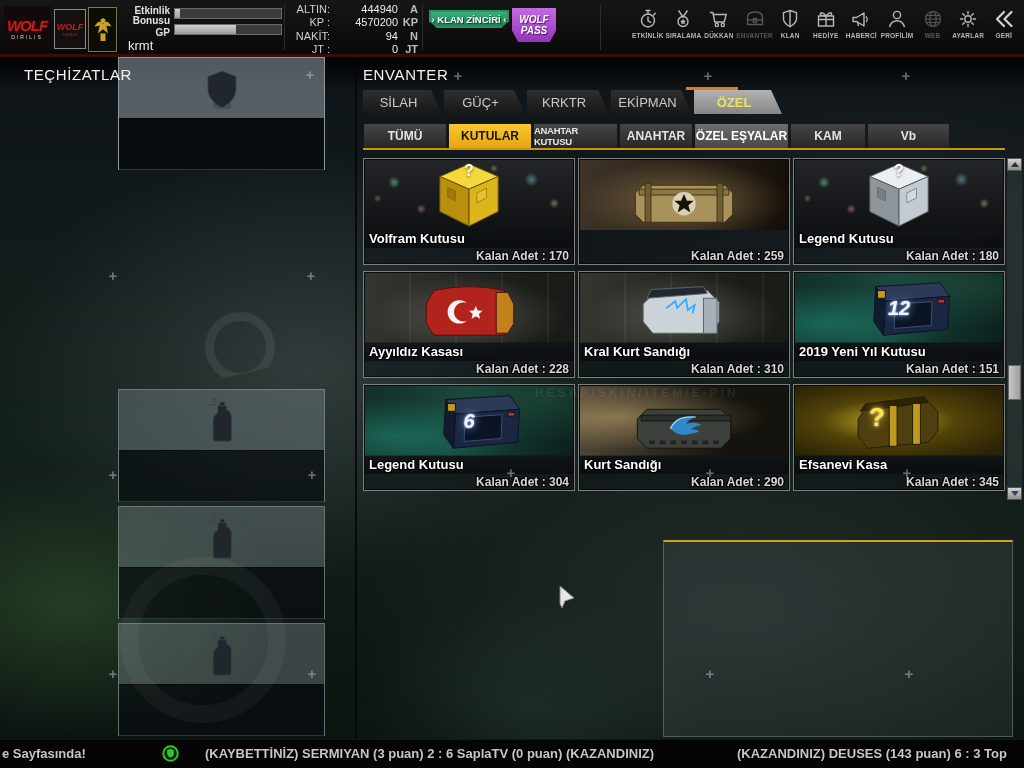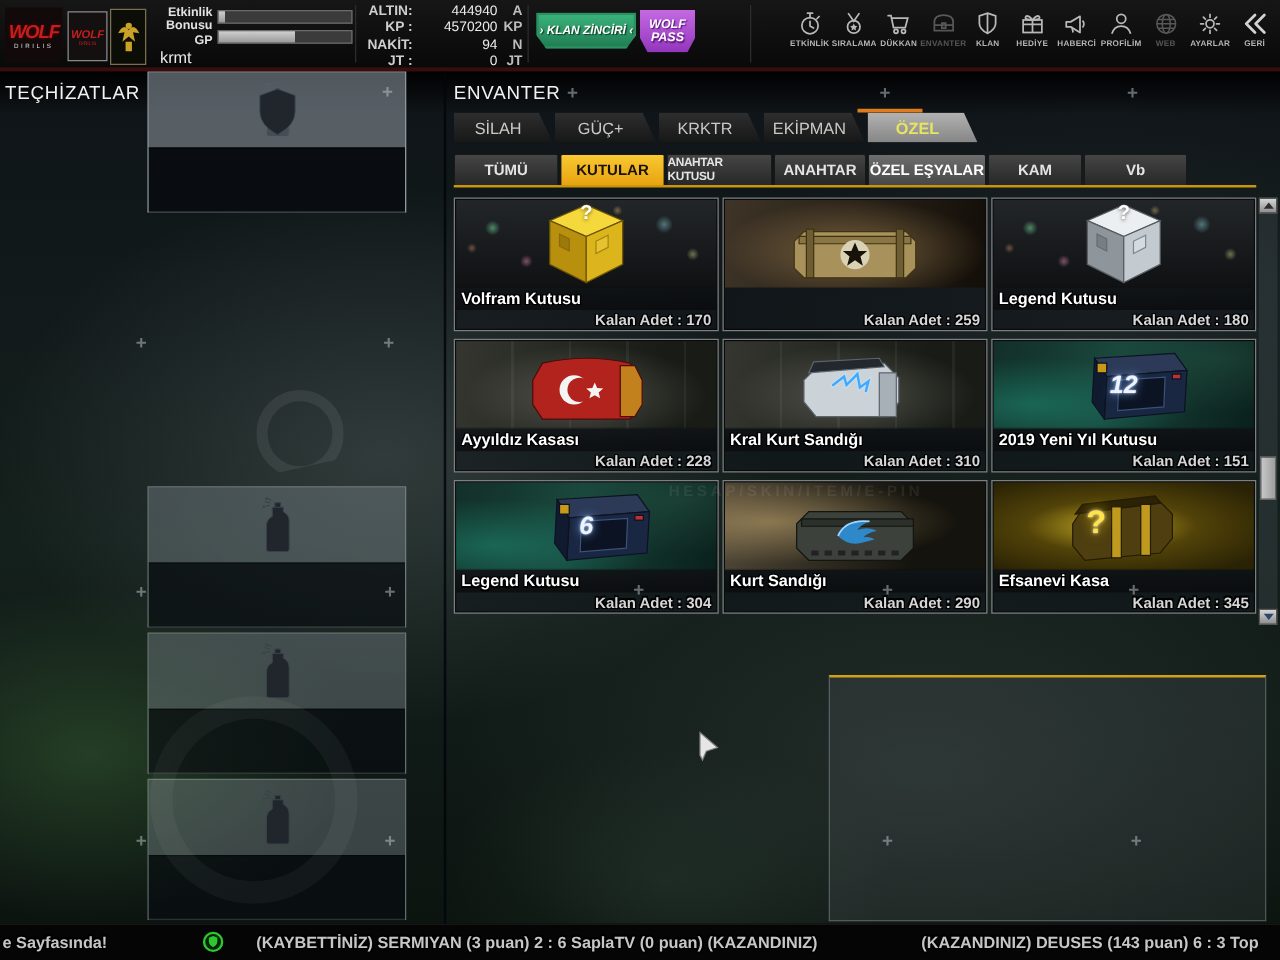--- a/index.html
+++ b/index.html
@@ -19,26 +19,26 @@
   #logo-small .lm-s{color:#c41e1e;font-size:4px;}
   #logo-eagle{position:absolute;left:88px;top:7px;width:27px;height:43px;background:#0d0d08;border:1px solid #7a7152;
     display:flex;align-items:center;justify-content:center;}
   #xp-block{position:absolute;left:122px;top:3px;width:162px;height:52px;}
   .xp-label{position:absolute;right:114px;color:#e2e2e2;font-size:10px;font-weight:bold;text-align:right;white-space:nowrap;}
   .bar{position:absolute;left:52px;width:108px;height:11px;background:#3b3b3b;border:1px solid #6b6b6b;box-sizing:border-box;}
   .bar .fill{height:100%;background:linear-gradient(#cfcfcf,#9a9a9a);}
   #username{position:absolute;left:6px;top:35px;color:#e8e8e8;font-size:13px;}
   #currency{position:absolute;left:288px;top:3px;width:130px;height:52px;display:flex;flex-direction:column;justify-content:space-between;}
   .cur-row{display:flex;font-size:11px;line-height:12px;}
-  .cur-label{width:42px;text-align:right;color:#cfcfcf;font-weight:bold;white-space:nowrap;}
+  .cur-label{width:42px;text-align:right;color:#cfcfcf;font-weight:normal;white-space:nowrap;}
   .cur-value{flex:1;text-align:right;color:#ececec;}
   .cur-unit{width:20px;text-align:right;color:#bdbdbd;font-weight:bold;}
-  #klan-btn{position:absolute;left:429px;top:10px;width:80px;height:29px;border:0;cursor:pointer;
+  #klan-btn{position:absolute;left:429px;top:10px;width:80px;height:18px;border:0;cursor:pointer;
     background:linear-gradient(#3cb57d,#1f7a50);clip-path:polygon(0 0,100% 0,100% 62%,90% 100%,10% 100%,0 62%);
-    color:#fff;font-weight:bold;font-size:9.5px;white-space:nowrap;padding:0;text-shadow:1px 1px 1px #0a3a22;box-shadow:inset 0 0 0 2px #2a9162;font-style:italic;}
+    color:#fff;font-weight:bold;font-size:9.5px;white-space:nowrap;padding:0;text-shadow:1px 1px 1px #0a3a22;box-shadow:inset 0 0 0 2px #2a9162;}
   #wolfpass-btn{position:absolute;left:512px;top:8px;width:44px;height:34px;border:0;cursor:pointer;
     background:linear-gradient(#c36ae2,#9335bd);clip-path:polygon(0 0,100% 0,100% 66%,86% 100%,14% 100%,0 66%);
     color:#fff;font-weight:bold;font-size:10px;line-height:11px;padding:0;font-style:italic;text-shadow:1px 1px 1px #5a1478;}
   #top-menu{position:absolute;left:630px;top:8px;width:392px;height:44px;display:flex;}
   .menu-item{width:35.6px;display:flex;flex-direction:column;align-items:center;cursor:pointer;}
   .menu-item .mi-icon{width:22px;height:22px;}
   .menu-item .mi-icon svg{width:22px;height:22px;display:block;}
   .menu-item .mi-label{margin-top:2px;color:#b5b5b5;font-size:6.5px;font-weight:bold;letter-spacing:.2px;white-space:nowrap;}
   .menu-item.dim{opacity:.42;}
 
@@ -49,21 +49,21 @@
       radial-gradient(ellipse 430px 300px at 30% 45%, rgba(132,142,148,.26), transparent 72%),
       radial-gradient(ellipse 520px 270px at 72% 82%, rgba(108,120,124,.20), transparent 72%),
       radial-gradient(ellipse 420px 250px at 86% 28%, rgba(92,102,108,.16), transparent 70%),
       radial-gradient(ellipse 260px 160px at 52% 95%, rgba(60,90,70,.25), transparent 70%),
       linear-gradient(#0f1418, #14201c 55%, #0c1410);}
   #content::before{content:"";position:absolute;top:0;left:0;right:0;height:34px;
     background:linear-gradient(rgba(0,0,0,.96), rgba(0,0,0,0));}
   #panel-divider{position:absolute;left:355px;top:0;width:2px;height:100%;background:rgba(4,6,9,.85);}
 
   .panel-title{position:absolute;top:9px;color:#f2f2f2;font-size:15px;letter-spacing:.6px;z-index:6;}
-  #lp-title{left:4px;}
+  #lp-title{left:24px;}
   #inv-title{left:363px;}
 
   
   .slot{position:absolute;left:118px;width:207px;height:113px;box-sizing:border-box;
     border:1px solid rgba(185,196,202,.5);z-index:5;cursor:pointer;}
   .slot .slot-top{height:60px;background:rgba(128,138,144,.40);display:flex;align-items:center;justify-content:center;}
   .slot .slot-top svg{height:52px;width:44px;margin-top:6px;}
   .slot .slot-bottom{height:51px;background:rgba(8,12,16,.62);border-top:1px solid rgba(0,0,0,.4);}
   .slot:nth-of-type(1){top:98px;}.slot:nth-of-type(2){top:215px;}.slot:nth-of-type(3){top:332px;}
   .slot:nth-of-type(4){top:449px;}.slot:nth-of-type(5){top:566px;}

